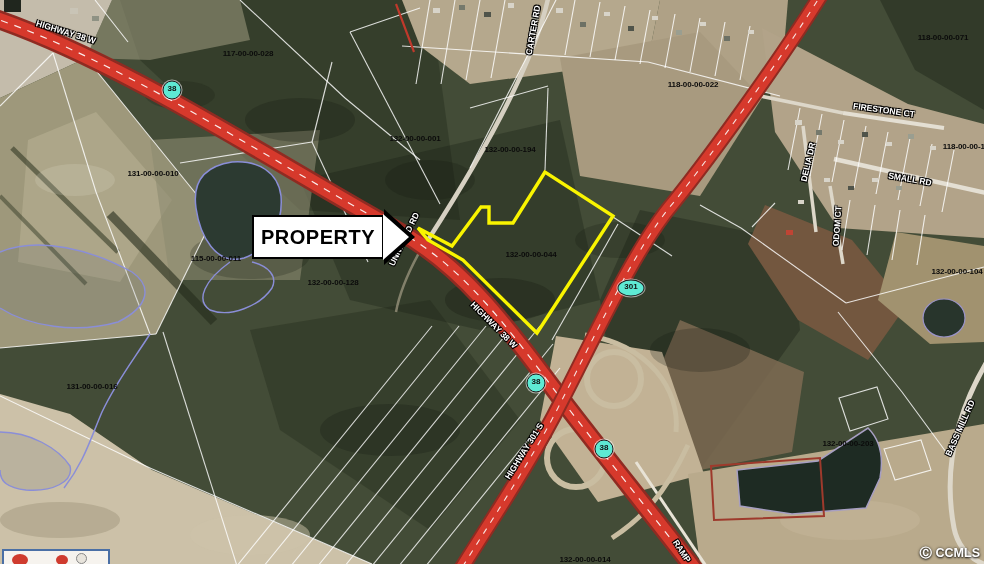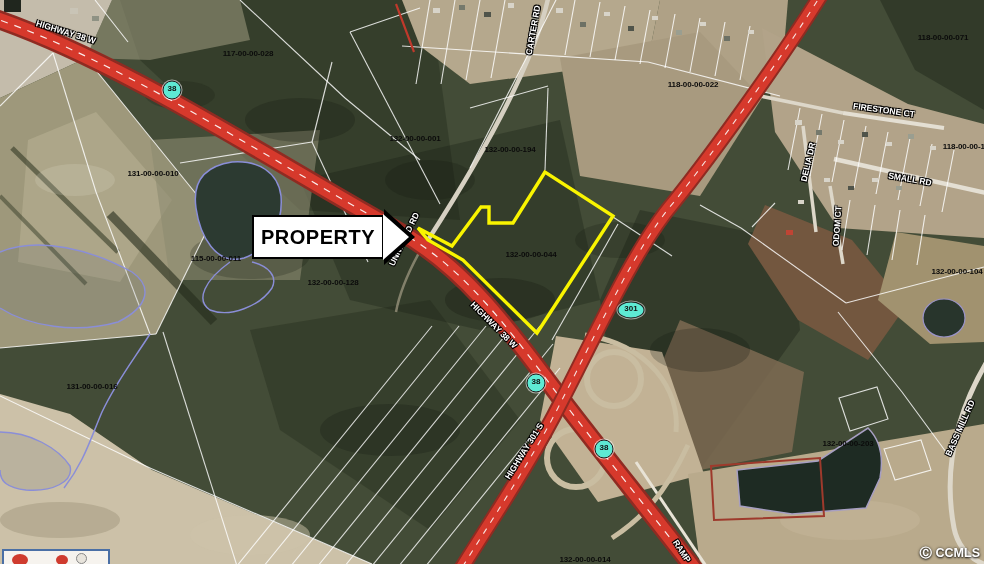--- a/index.html
+++ b/index.html
@@ -7,21 +7,21 @@
          font-family:"Liberation Sans",sans-serif;background:#434c37;}
   #stage svg{position:absolute;left:0;top:0;z-index:1;}
   #labels-layer{position:absolute;left:0;top:0;width:100%;height:100%;z-index:20;pointer-events:none;}
   .parcel-label{position:absolute;transform:translate(-50%,-50%);
     font:700 8px "Liberation Sans",sans-serif;letter-spacing:-0.1px;color:#0b0b0b;white-space:nowrap;}
   .road-label{position:absolute;font:700 8.5px "Liberation Sans",sans-serif;color:#fff;white-space:nowrap;
     text-shadow:-1px -1px 0 #000,1px -1px 0 #000,-1px 1px 0 #000,1px 1px 0 #000,0 0 2px #000;}
   .shield{position:absolute;transform:translate(-50%,-50%);width:17px;height:17px;border-radius:50%;
     background:#5eead4;border:1.4px solid #1c1c1c;color:#111;text-align:center;
     font:700 8px/14.5px "Liberation Sans",sans-serif;box-shadow:0 0 0 1px rgba(255,255,255,.55);}
-  .shield.oval{width:25px;height:15px;line-height:12.5px;border-radius:50%;margin-top:22px;}
+  .shield.oval{width:25px;height:15px;line-height:12.5px;border-radius:50%;}
   .arrow-box{position:absolute;left:252px;top:215px;width:128px;height:40px;background:#fff;
     border:2px solid #000;display:flex;align-items:center;justify-content:center;z-index:30;}
   .arrow-box:before{content:"";position:absolute;left:130px;top:50%;transform:translateY(-50%);
     width:0;height:0;border-left:31px solid #000;border-top:28px solid transparent;border-bottom:28px solid transparent;}
   .arrow-box:after{content:"";position:absolute;left:129px;top:50%;transform:translateY(-50%);
     width:0;height:0;border-left:26px solid #fff;border-top:23px solid transparent;border-bottom:23px solid transparent;}
   .arrow-text{font:700 20px "Liberation Sans",sans-serif;color:#000;letter-spacing:.5px;}
   .watermark{position:absolute;right:4px;bottom:2px;z-index:40;color:#fff;
     font:700 12.5px "Liberation Sans",sans-serif;text-shadow:0 1px 2px rgba(0,0,0,.85),0 0 3px rgba(0,0,0,.6);}
   .mls-logo{position:absolute;left:2px;bottom:0;width:104px;height:13px;z-index:40;

